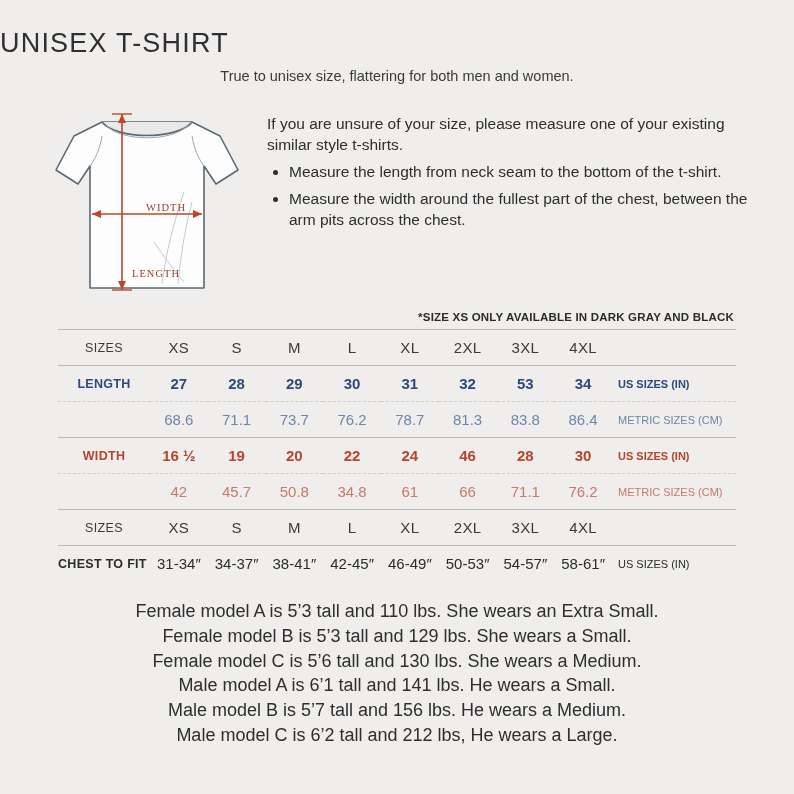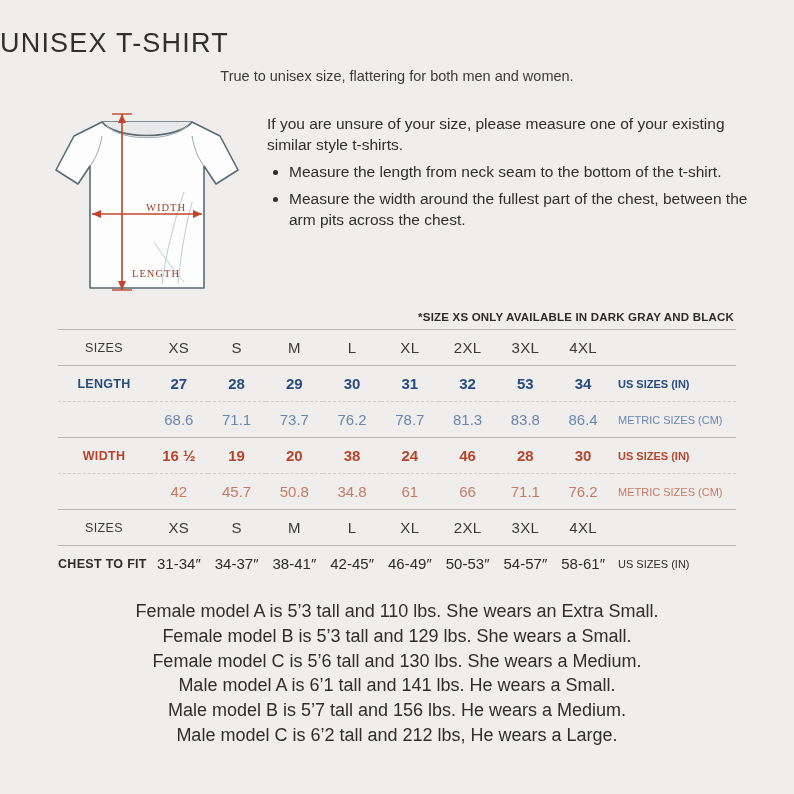--- a/index.html
+++ b/index.html
@@ -244,21 +244,21 @@
           <td>83.8</td>
           <td>86.4</td>
           <td class="col-unit unit-blue unit-small">METRIC SIZES (CM)</td>
         </tr>
 
         <tr class="row-width solid-top">
           <td class="col-label row-label-red">WIDTH</td>
           <td>16 ½</td>
           <td>19</td>
           <td>20</td>
-          <td>38</td>
+          <td>22</td>
           <td>24</td>
           <td>46</td>
           <td>28</td>
           <td>30</td>
           <td class="col-unit unit-red">US SIZES (IN)</td>
         </tr>
 
         <tr class="row-width-cm dash-top">
           <td class="col-label"></td>
           <td>42</td>

